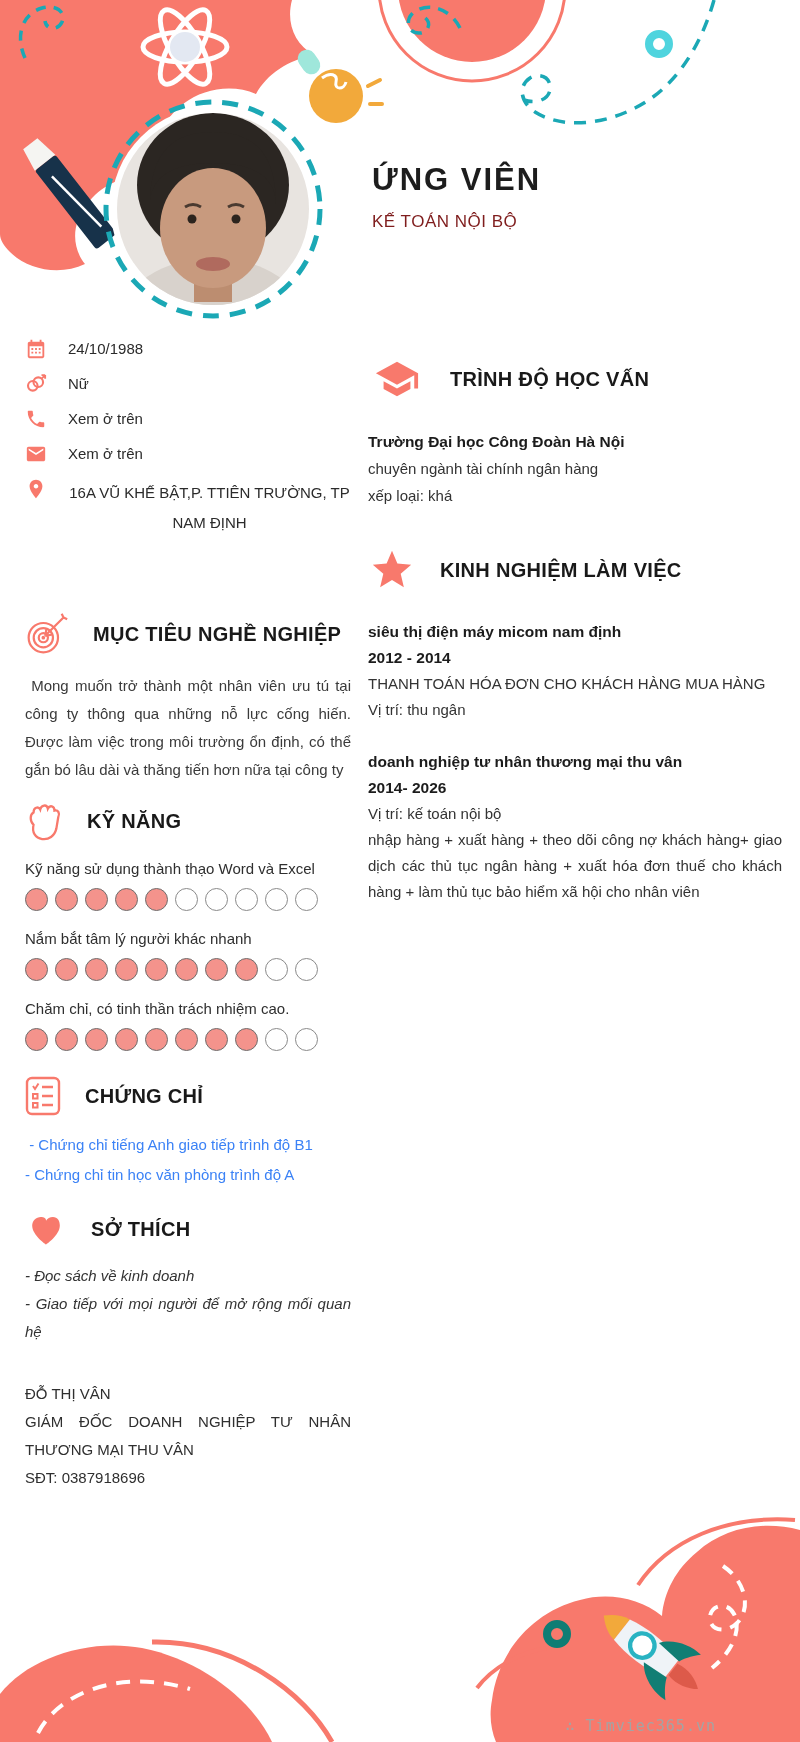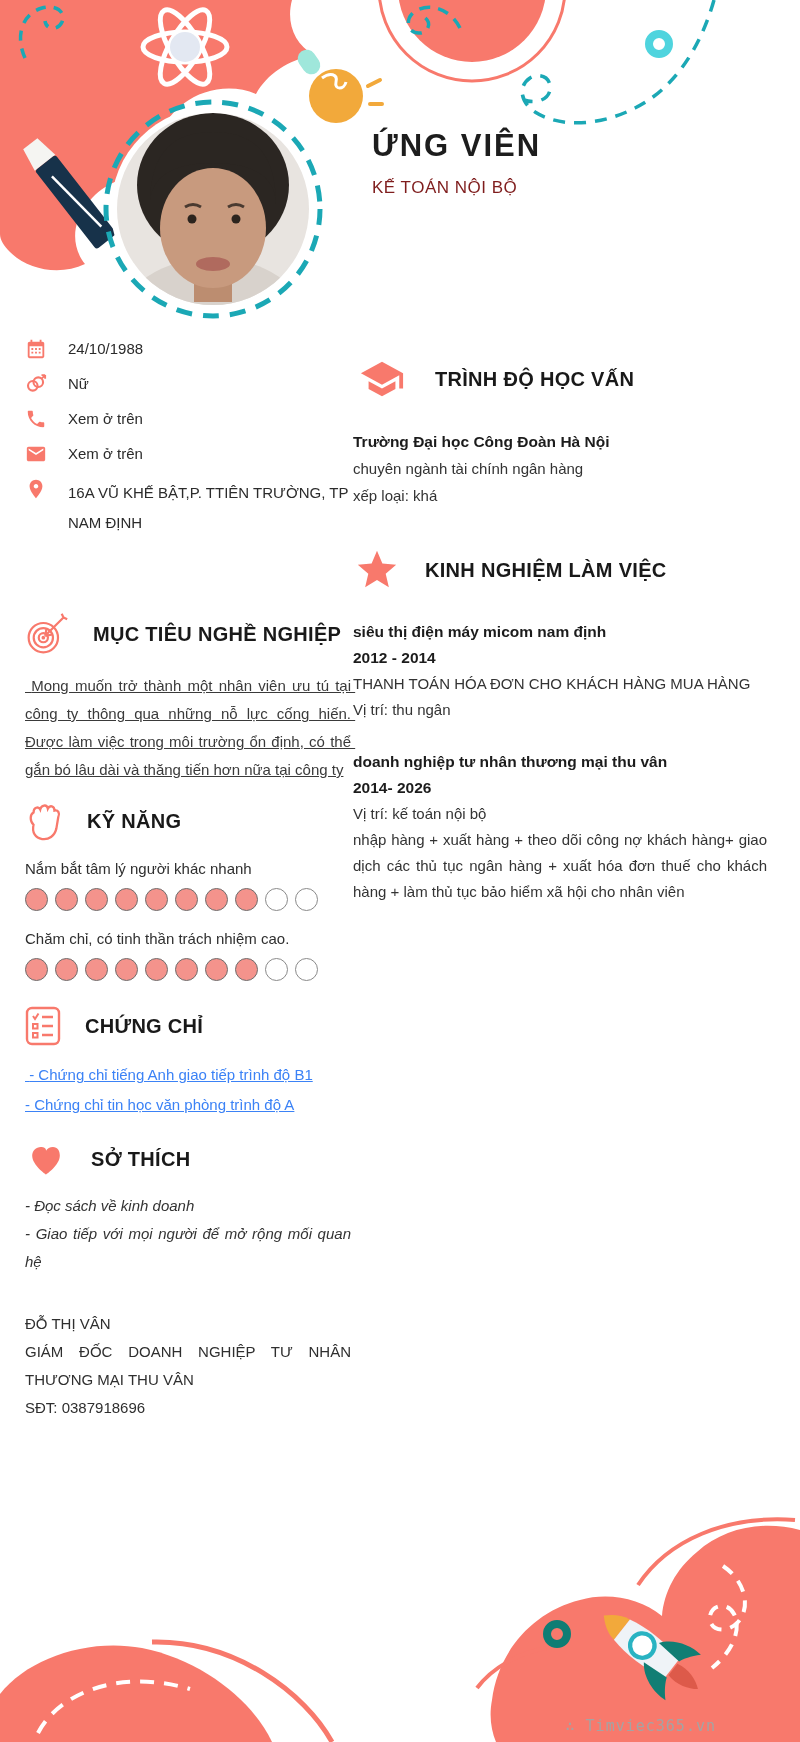--- a/index.html
+++ b/index.html
@@ -1,35 +1,35 @@
 <!DOCTYPE html>
 <html><head>
 <meta charset="utf-8">
 <style>
   html,body{margin:0;padding:0;background:#fff;}
   body{width:800px;height:1742px;position:relative;overflow:hidden;
        font-family:"Liberation Sans","DejaVu Sans",sans-serif;color:#2e2e2e;}
   .deco{position:absolute;left:0;top:0;width:800px;height:1742px;z-index:0;}
-  .hero{position:absolute;left:372px;top:128px;z-index:2;}
+  .hero{position:absolute;left:372px;top:162px;z-index:2;}
   .hero h1{margin:0;font-size:31px;letter-spacing:2px;color:#1d1d1d;font-weight:700;}
   .hero .subtitle{margin-top:14px;font-size:17px;letter-spacing:.5px;color:#7f1d1d;}
   .left-col{position:absolute;left:25px;top:338px;width:326px;z-index:2;}
-  .right-col{position:absolute;left:353px;top:356px;width:414px;z-index:2;}
+  .right-col{position:absolute;left:368px;top:356px;width:414px;z-index:2;}
   ul.info-list{list-style:none;margin:0;padding:0;}
   ul.info-list li{display:flex;align-items:flex-start;gap:21px;margin-bottom:13px;
-                  font-size:15px;line-height:22px;color:#2b2b2b;}
+                  font-size:15px;line-height:22px;color:#2b2b2b;text-align:center;}
   ul.info-list li .ic{flex:none;width:22px;height:22px;margin-top:0;}
   ul.info-list li.addr span{line-height:30px;}
   .sec-head{display:flex;align-items:center;gap:24px;}
   .sec-head h2{margin:0;font-size:20px;font-weight:700;color:#191919;letter-spacing:.3px;}
   .sec-head .ic{flex:none;}
   section.objective{margin-top:74px;}
   section.objective p{margin:16px 0 0;font-size:15px;line-height:28px;color:#3a3a3a;}
   .just{text-align:justify;}
-  .keep-sp{white-space:pre-wrap;text-decoration:underline;}
+  .keep-sp{white-space:pre-wrap;}
   section.skills{margin-top:16px;}
   .skill-label{margin:18px 0 11px;font-size:15px;color:#2f2f2f;}
   .skills .skill:first-of-type .skill-label{margin-top:20px;}
   .dots{height:24px;}
   .dot{display:inline-block;width:23px;height:23px;border-radius:50%;
        background:#fff;border:1.5px solid #8a8a8a;margin-right:7px;box-sizing:border-box;}
   .dot.filled{background:#F4938C;border-color:#6e6e6e;}
   section.certs{margin-top:24px;}
   section.certs p{margin:0;font-size:15px;line-height:30px;color:#3b82f6;}
   section.certs .body{margin-top:14px;}
@@ -179,20 +179,24 @@
   </section>
 
   <section class="skills">
     <div class="sec-head">
       <svg class="ic" width="38" height="42" viewBox="0 0 40 44" fill="#fff" stroke="#F8796C" stroke-width="2.4">
         <path d="M9 26 C5 22 5 15 9 13 C9 8 14 6 16 10 C17 5 23 4 24 9 C26 5 31 6 31 11 C35 10 37 14 35 18 L33 30 C31 38 25 42 18 41 C11 40 7 34 9 26 Z"></path>
       </svg>
       <h2>KỸ NĂNG</h2>
     </div>
     <div class="skill">
+      <div class="skill-label">Kỹ năng sử dụng thành thạo Word và Excel</div>
+      <div class="dots"><span class="dot filled"></span><span class="dot filled"></span><span class="dot filled"></span><span class="dot filled"></span><span class="dot filled"></span><span class="dot"></span><span class="dot"></span><span class="dot"></span><span class="dot"></span><span class="dot"></span></div>
+    </div>
+    <div class="skill">
       <div class="skill-label">Nắm bắt tâm lý người khác nhanh</div>
       <div class="dots"><span class="dot filled"></span><span class="dot filled"></span><span class="dot filled"></span><span class="dot filled"></span><span class="dot filled"></span><span class="dot filled"></span><span class="dot filled"></span><span class="dot filled"></span><span class="dot"></span><span class="dot"></span></div>
     </div>
     <div class="skill">
       <div class="skill-label">Chăm chỉ, có tinh thần trách nhiệm cao.</div>
       <div class="dots"><span class="dot filled"></span><span class="dot filled"></span><span class="dot filled"></span><span class="dot filled"></span><span class="dot filled"></span><span class="dot filled"></span><span class="dot filled"></span><span class="dot filled"></span><span class="dot"></span><span class="dot"></span></div>
     </div>
   </section>
 
   <section class="certs">

